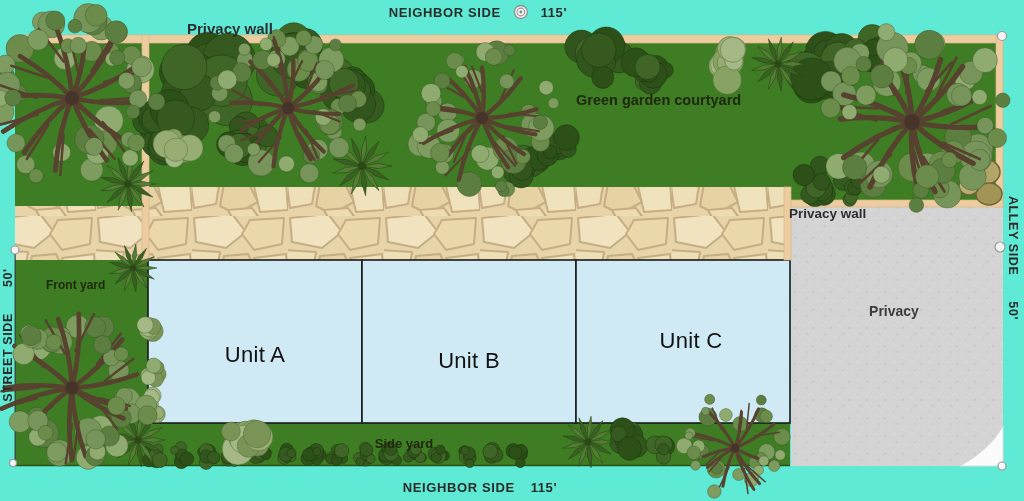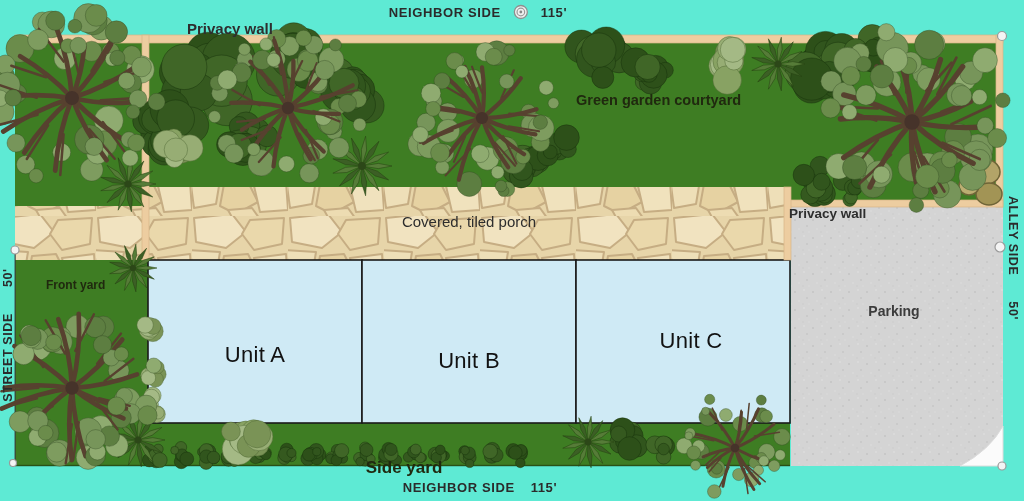--- a/index.html
+++ b/index.html
@@ -1070,24 +1070,23 @@
     <span>ALLEY SIDE</span>
     <span>50'</span>
   </div>
 
   <div class="lbl" style="left:187px;top:20px;font-size:15px;font-weight:600;color:#2e2e2e;">Privacy wall</div>
 
   <div class="lbl" style="left:789px;top:206px;font-size:13.5px;font-weight:600;color:#2e2e2e;">Privacy wall</div>
 
   <div class="lbl area-label" style="left:576px;top:92px;font-size:14.5px;">Green garden courtyard</div>
 
-  <div class="lbl on-stone" style="left:469px;top:221px;transform:translate(-50%,-50%);font-weight:500;">Covered, tiled porch</div>
 
   <div class="lbl area-label" style="left:46px;top:278px;font-size:12px;">Front yard</div>
 
-  <div class="lbl area-label" style="left:404px;top:443px;transform:translate(-50%,-50%);font-size:17px;margin-top:25px;">Side yard</div>
-
-  <div class="lbl on-gray center" style="left:894px;top:311px;font-size:14px;">Parking</div>
+  <div class="lbl area-label" style="left:404px;top:443px;transform:translate(-50%,-50%);font-size:13px;">Side yard</div>
+
+  <div class="lbl on-gray center" style="left:894px;top:311px;font-size:14px;">Privacy</div>
 
   <div class="lbl unit-label" style="left:255px;top:355px;">Unit A</div>
   <div class="lbl unit-label" style="left:469px;top:361px;">Unit B</div>
   <div class="lbl unit-label" style="left:683px;top:341px;margin-left:8px;">Unit C</div>
 </div>
 
 </body></html>

